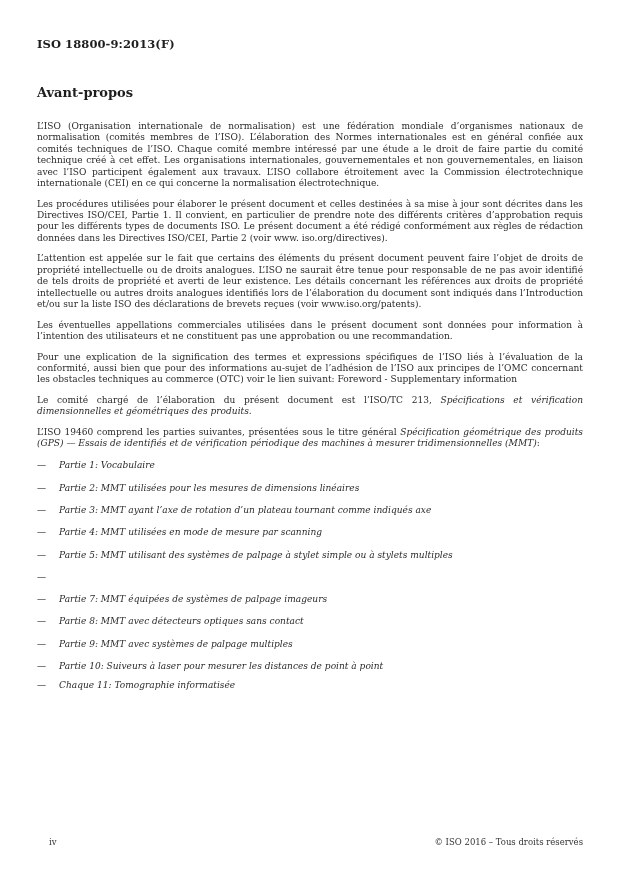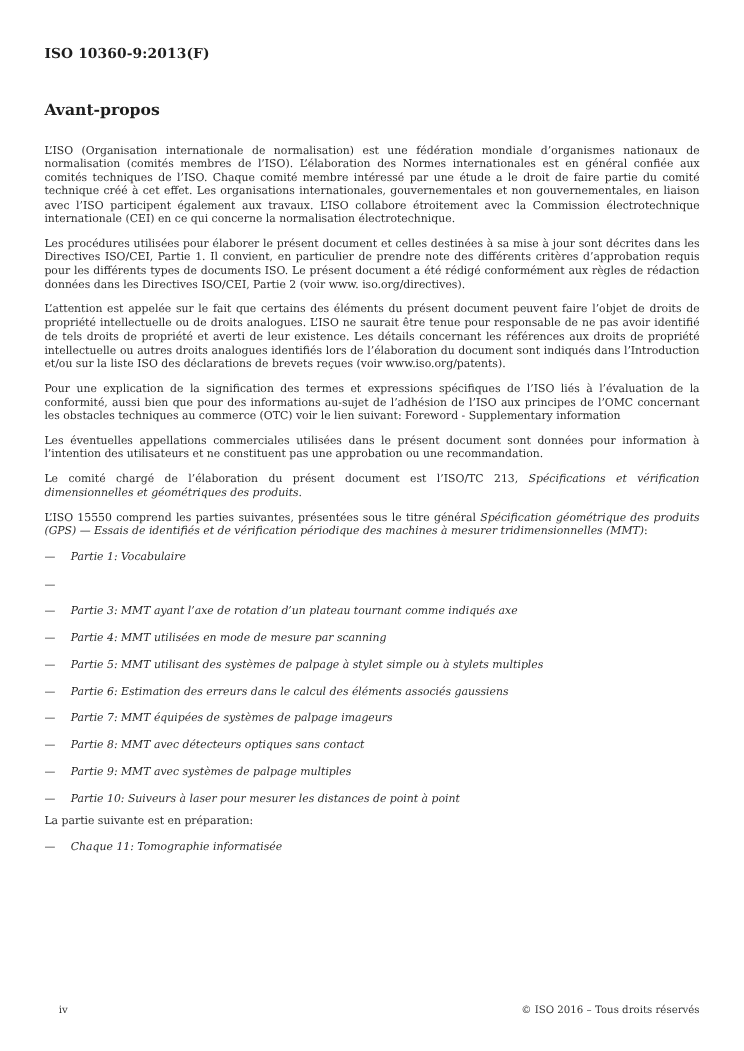--- a/index.html
+++ b/index.html
@@ -16,77 +16,76 @@
     .list li { display: flex; margin: 0 0 10.9px 0; font-style: italic; }
     .list li .dash { font-style: normal; width: 22px; flex: none; }
     .footer { position: absolute; top: 837px; left: 0; width: 546px; font-size: 8.5px; color: #333; }
     .footer .left { position: absolute; left: 12px; }
     .footer .right { position: absolute; right: 0; }
   </style>
 </head>
 <body>
 
 <div class="page">
-  <div class="doc-id">ISO 10360-9:2013(F)</div>
+  <div class="doc-id">ISO 18800-9:2013(F)</div>
   <h1 class="title">Avant-propos</h1>
 
   <div class="body-text">
     <p class="para">L’ISO (Organisation internationale de normalisation) est une fédération mondiale d’organismes nationaux de normalisation (comités membres de l’ISO). L’élaboration des Normes internationales est en général confiée aux comités techniques de l’ISO. Chaque comité membre intéressé par une étude a le droit de faire partie du comité technique créé à cet effet. Les organisations internationales, gouvernementales et non gouvernementales, en liaison avec l’ISO participent également aux travaux. L’ISO collabore étroitement avec la Commission électrotechnique internationale (CEI) en ce qui concerne la normalisation électrotechnique.</p>
     <p class="para">Les procédures utilisées pour élaborer le présent document et celles destinées à sa mise à jour sont décrites dans les Directives ISO/CEI, Partie 1. Il convient, en particulier de prendre note des différents critères d’approbation requis pour les différents types de documents ISO.  Le présent  document a été rédigé conformément aux règles de rédaction données dans les Directives ISO/CEI, Partie 2 (voir www. iso.org/directives).</p>
     <p class="para">L’attention est appelée sur le fait que certains des éléments du présent document peuvent faire l’objet de droits de propriété intellectuelle ou de droits analogues. L’ISO ne saurait être tenue pour responsable de ne pas avoir identifié de tels droits de propriété et averti de leur existence. Les détails concernant les références aux droits de propriété intellectuelle ou autres droits analogues identifiés lors de l’élaboration du document sont indiqués dans l’Introduction et/ou sur la liste ISO des déclarations de brevets reçues (voir www.iso.org/patents).</p>
+    <p class="para">Les éventuelles appellations commerciales utilisées dans le présent document sont données pour information à l’intention des utilisateurs et ne constituent pas une approbation ou une recommandation.</p>
     <p class="para">Pour une explication de la signification des termes et expressions spécifiques de l’ISO liés à l’évaluation de la conformité, aussi bien que pour des informations au-sujet de l’adhésion de l’ISO aux principes de l’OMC concernant les obstacles techniques au commerce (OTC) voir le lien suivant: Foreword - Supplementary information</p>
-    <p class="para">Les éventuelles appellations commerciales utilisées dans le présent document sont données pour information à l’intention des utilisateurs et ne constituent pas une approbation ou une recommandation.</p>
 
     <p class="para"><span>Le comité chargé de l’élaboration du présent document est l’ISO/TC 213, </span><i>Spécifications et vérification dimensionnelles et géométriques des produits</i><span>.</span></p>
 
-    <p class="para" style="margin-bottom:10.5px"><span>L’ISO 15550 comprend les parties suivantes, présentées sous le titre général </span><i>Spécification géométrique des produits (GPS) — Essais de identifiés et de vérification périodique des machines à mesurer tridimensionnelles (MMT)</i><span>:</span></p>
+    <p class="para" style="margin-bottom:10.5px"><span>L’ISO 19460 comprend les parties suivantes, présentées sous le titre général </span><i>Spécification géométrique des produits (GPS) — Essais de identifiés et de vérification périodique des machines à mesurer tridimensionnelles (MMT)</i><span>:</span></p>
 
     <ul class="list">
       <li>
           <span class="dash">—</span>
           <span>Partie 1: Vocabulaire</span>
         </li>
       <li>
           <span class="dash">—</span>
+          <span>Partie 2: MMT utilisées pour les mesures de dimensions linéaires</span>
         </li>
       <li>
           <span class="dash">—</span>
           <span>Partie 3: MMT ayant l’axe de rotation d’un plateau tournant comme indiqués axe</span>
         </li>
       <li>
           <span class="dash">—</span>
           <span>Partie 4: MMT utilisées en mode de mesure par scanning</span>
         </li>
       <li>
           <span class="dash">—</span>
           <span>Partie 5: MMT utilisant des systèmes de palpage à stylet simple ou à stylets multiples</span>
         </li>
       <li>
           <span class="dash">—</span>
-          <span>Partie 6: Estimation des erreurs dans le calcul des éléments associés gaussiens</span>
         </li>
       <li>
           <span class="dash">—</span>
           <span>Partie 7: MMT équipées de systèmes de palpage imageurs</span>
         </li>
       <li>
           <span class="dash">—</span>
           <span>Partie 8: MMT avec détecteurs optiques sans contact</span>
         </li>
       <li>
           <span class="dash">—</span>
           <span>Partie 9: MMT avec systèmes de palpage multiples</span>
         </li>
       <li style="margin-bottom:8px">
           <span class="dash">—</span>
           <span>Partie 10: Suiveurs à laser pour mesurer les distances de point à point</span>
         </li>
     </ul>
 
-    <p class="para" style="margin-bottom:9px">La partie suivante est en préparation:</p>
 
     <ul class="list">
       <li>
           <span class="dash">—</span>
           <span>Chaque 11: Tomographie informatisée</span>
         </li>
     </ul>
   </div>
 
   <div class="footer">

